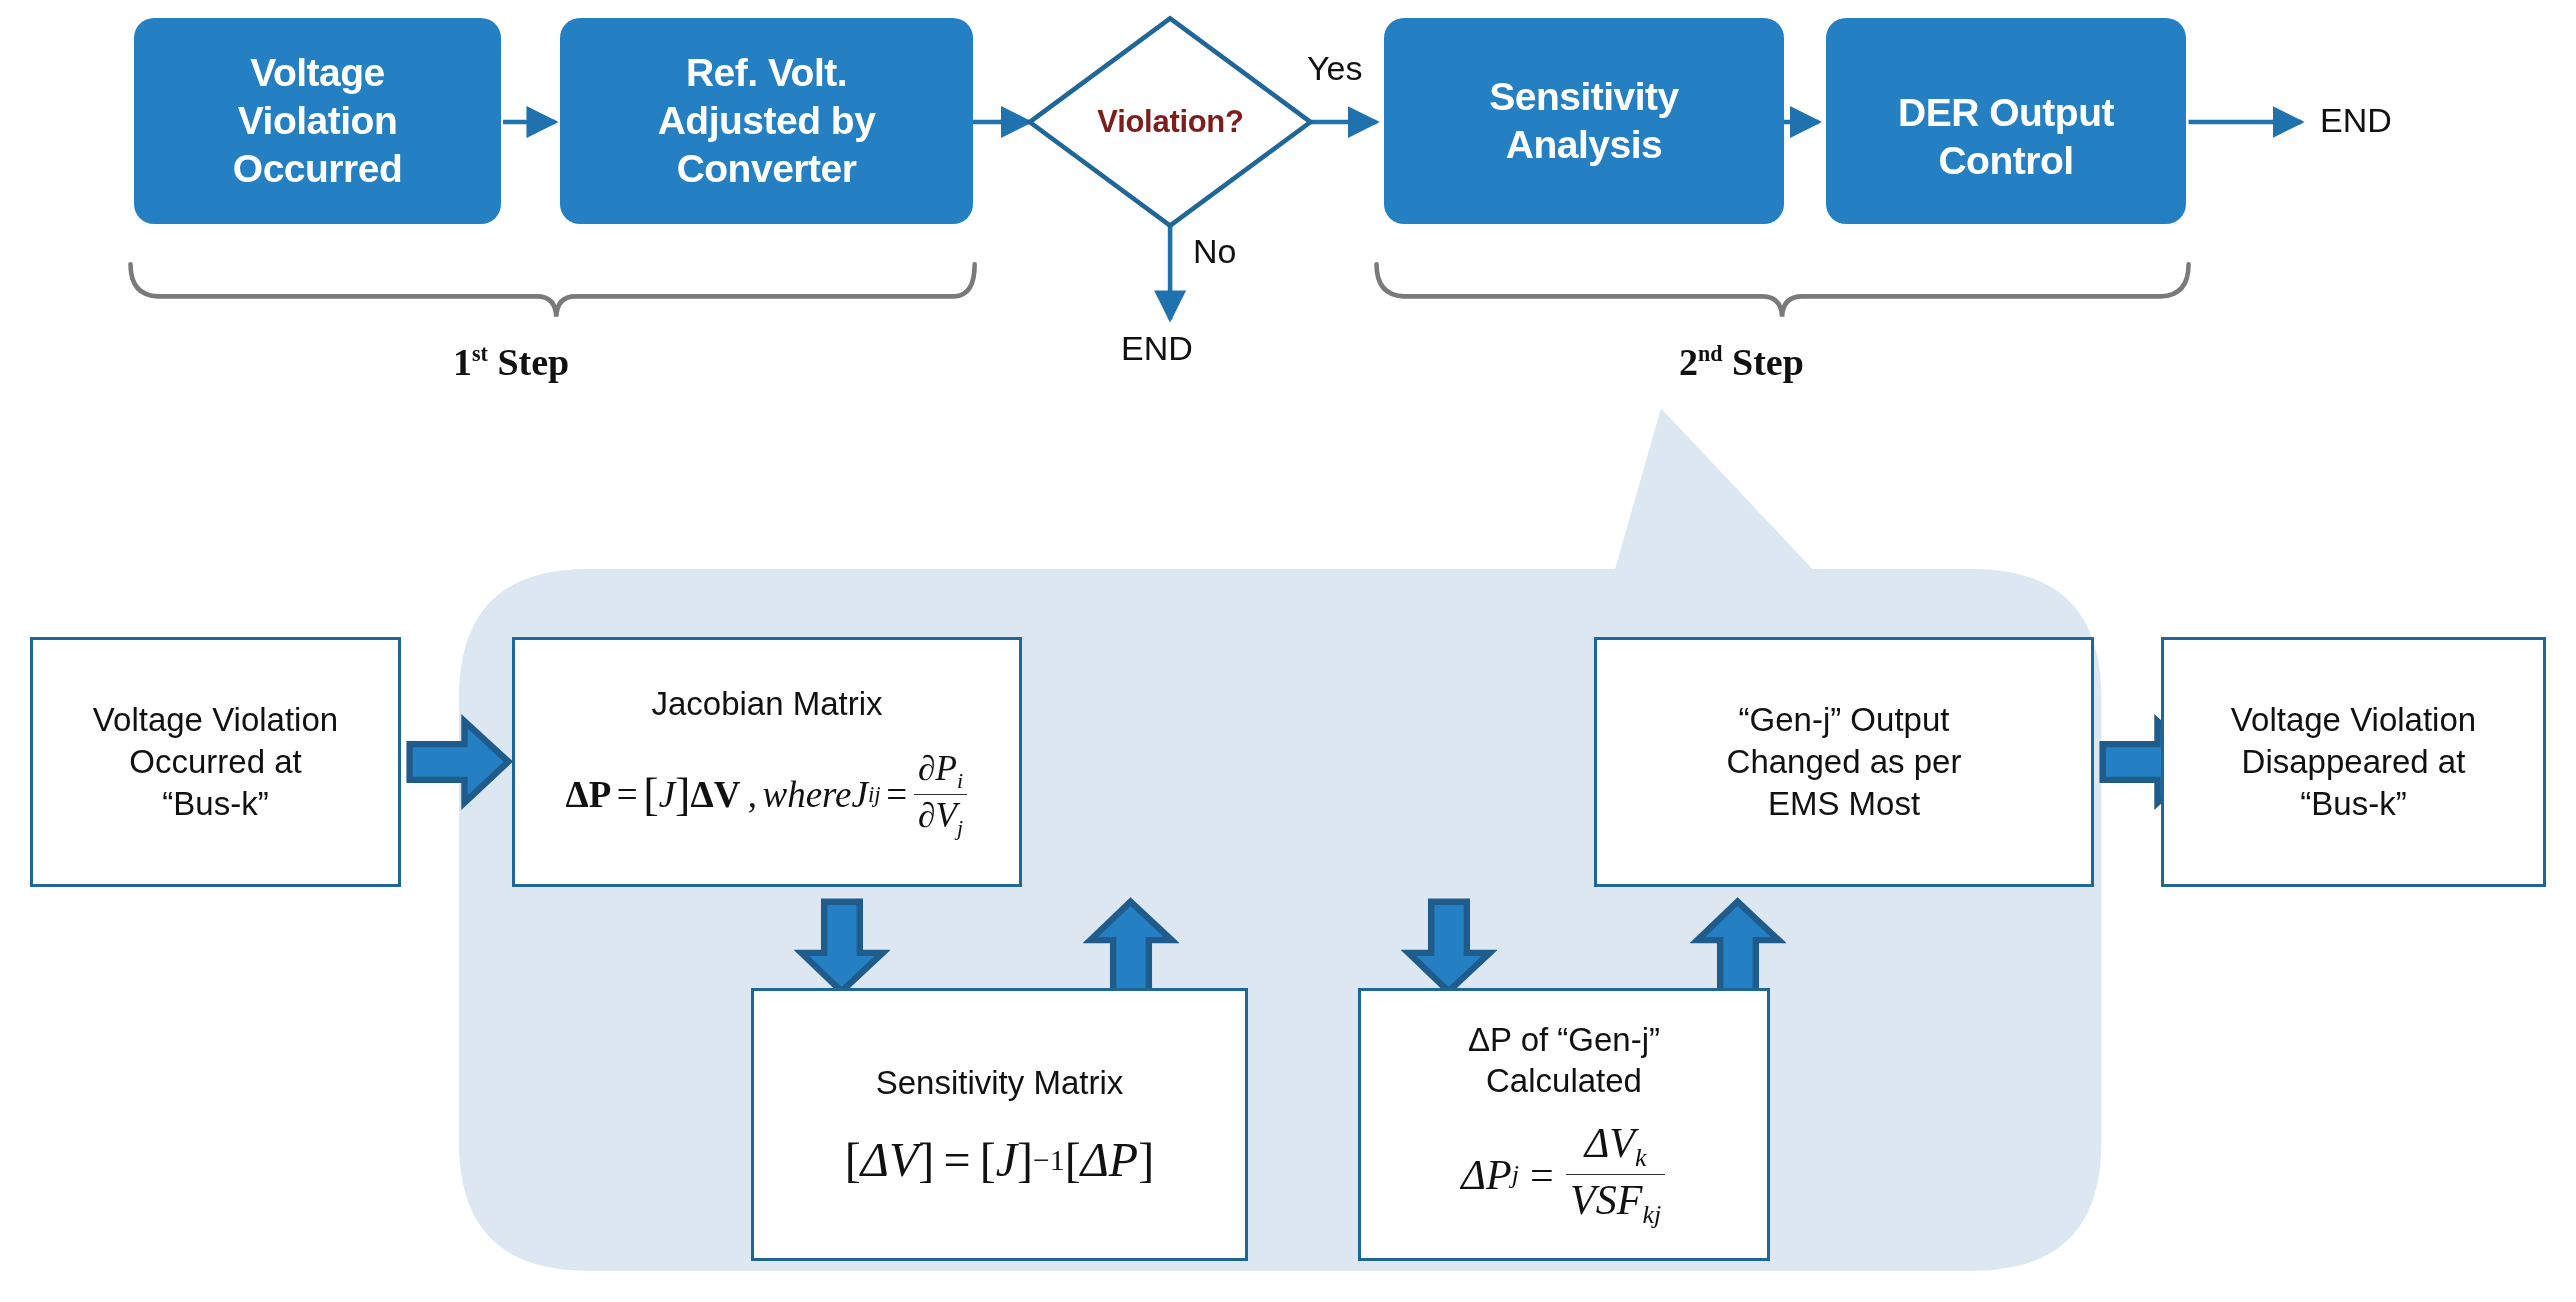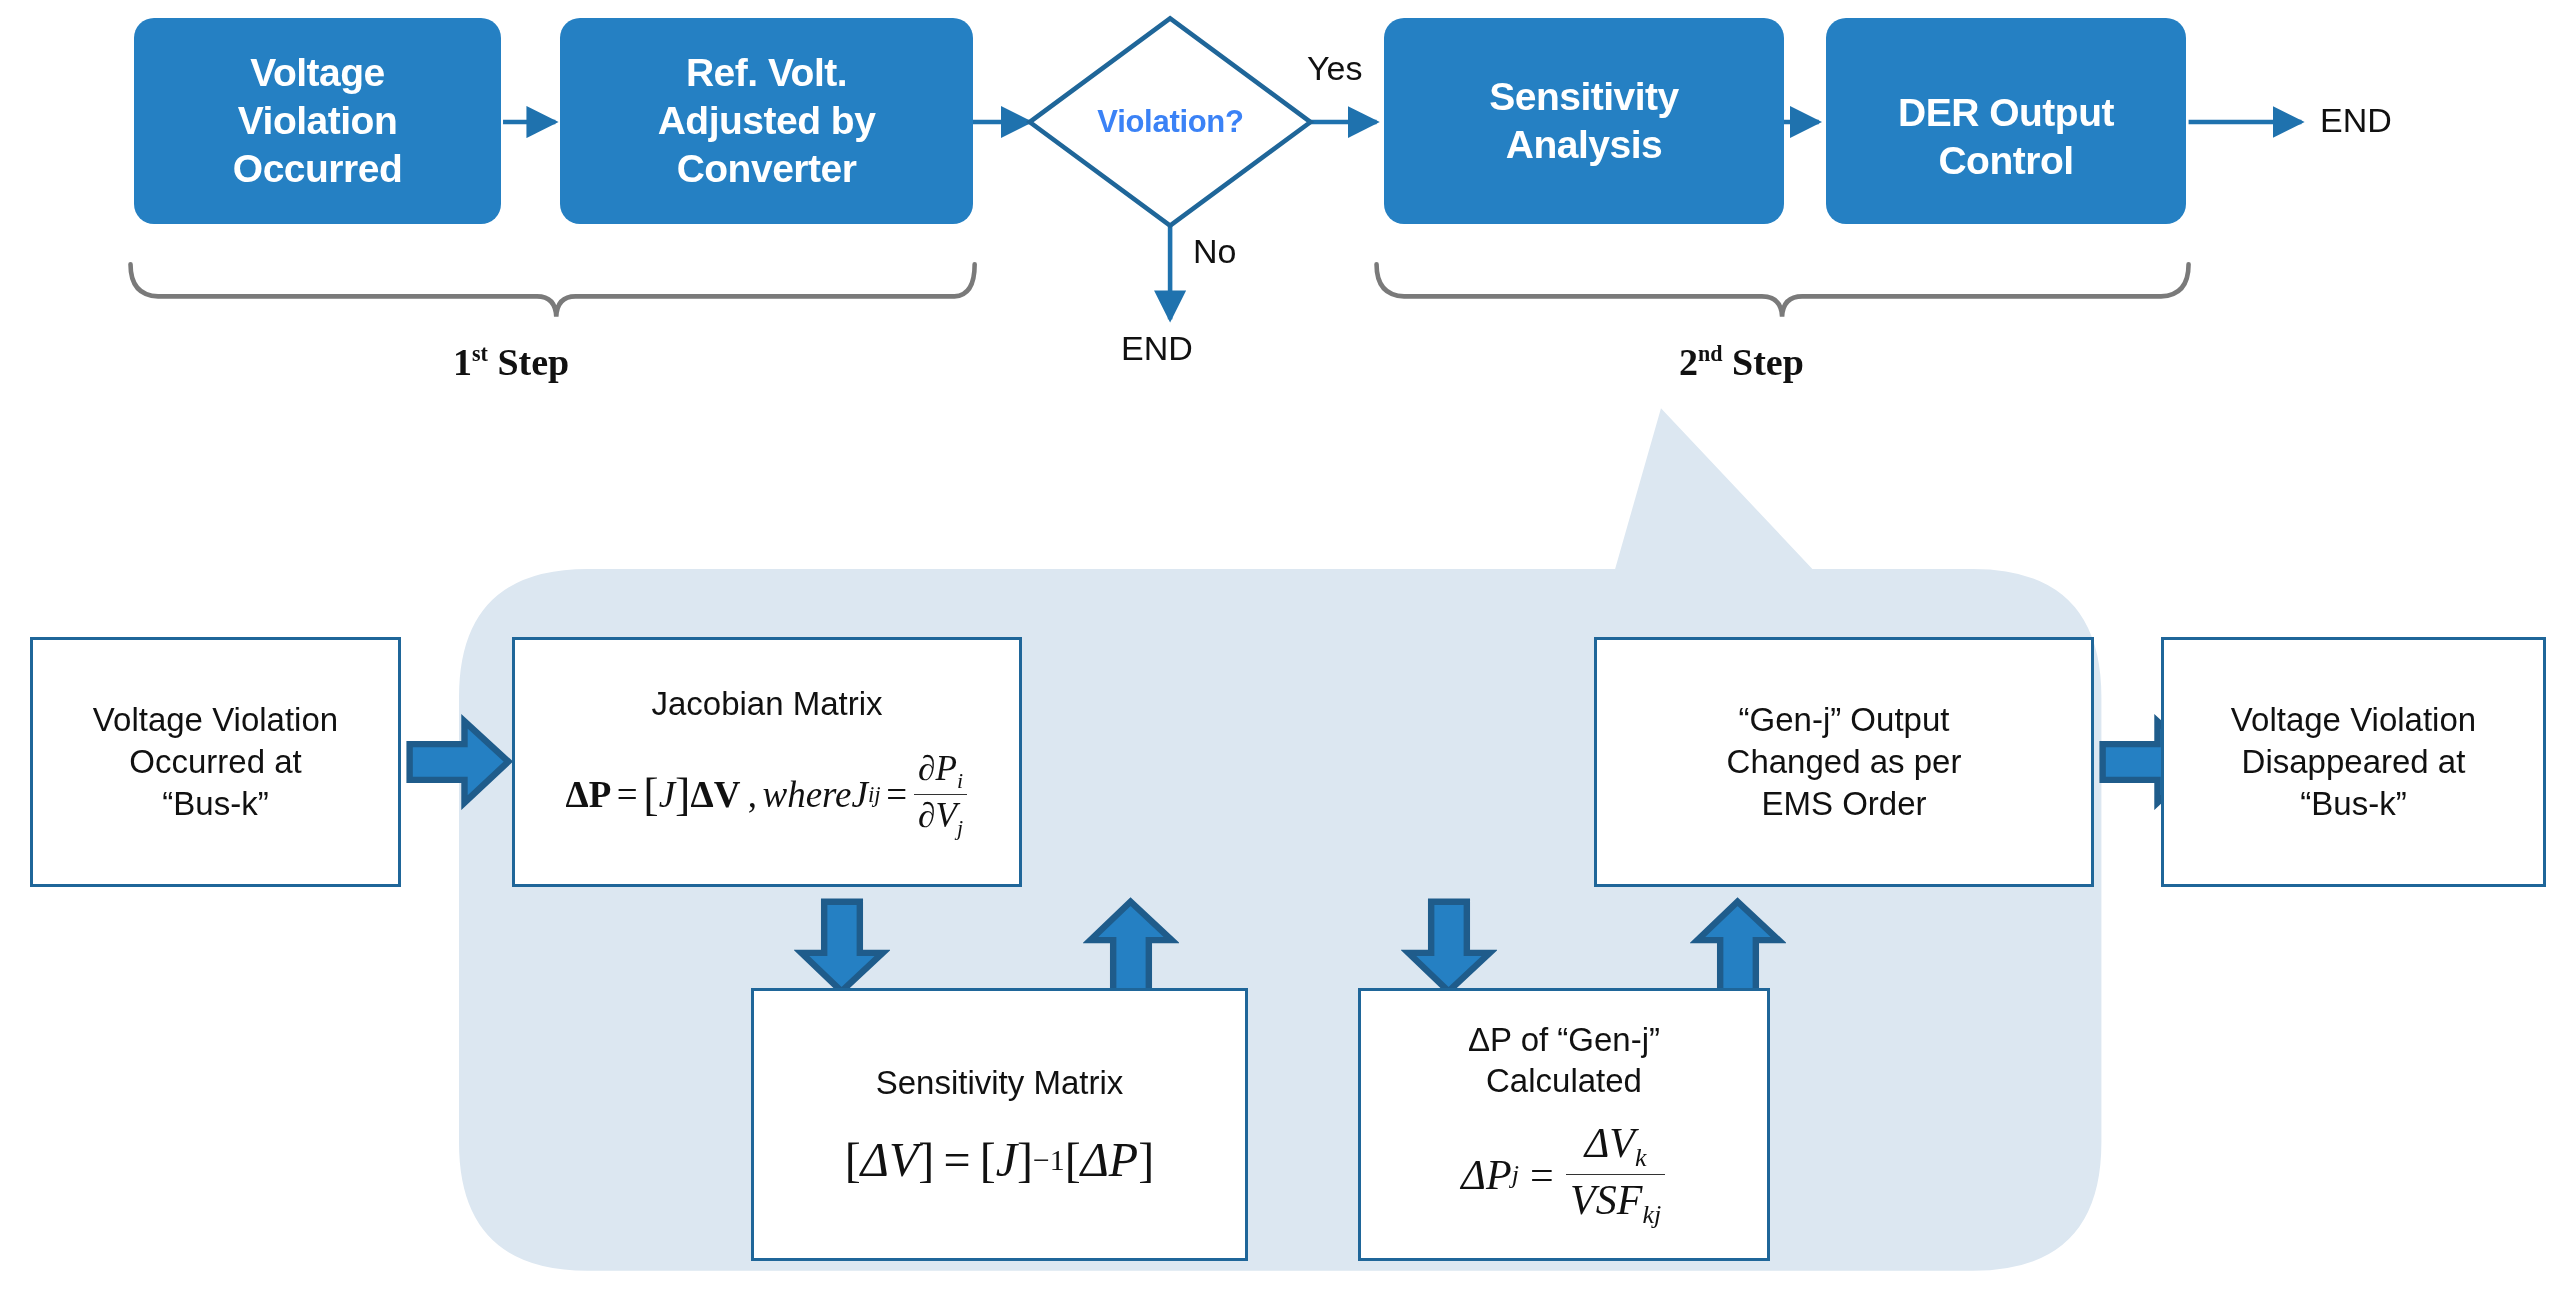--- a/index.html
+++ b/index.html
@@ -44,21 +44,21 @@
     position: absolute;
     left: 0;
     top: 0;
     width: 100%;
     height: 100%;
     display: flex;
     align-items: center;
     justify-content: center;
     font-weight: bold;
     font-size: 31px;
-    color: #3b82f6;
+    color: #7f1d1d;
     text-align: center;
     letter-spacing: -0.3px;
   }
 
   
   .plain-label {
     position: absolute;
     font-size: 34px;
     color: #111111;
     white-space: nowrap;
@@ -256,21 +256,21 @@
         <span class="num mi"><span>∂P</span><sub class="idx">i</sub></span>
         <span class="den mi"><span>∂V</span><sub class="idx">j</sub></span>
       </span>
     </div>
   </div>
 
 
   <div class="white-box" style="left:1594px; top:637px; width:500px; height:250px;">
     <div class="wb-title">“Gen-j” Output
 Changed as per
-EMS Order</div>
+EMS Most</div>
   </div>
 
   <svg class="blockarrow" style="left:2097px; top:714px; width:110px; height:96px;" viewBox="0 0 120 105" xmlns="http://www.w3.org/2000/svg">
     <path d="M 6,33 L 66,33 L 66,8 L 114,52 L 66,97 L 66,72 L 6,72 Z" fill="#2580C3" stroke="#1F5C8B" stroke-width="7" stroke-linejoin="miter"></path>
   </svg>
 
   <div class="white-box" style="left:2161px; top:637px; width:385px; height:250px;">
     <div class="wb-title">Voltage Violation
 Disappeared at
 “Bus-k”</div>

